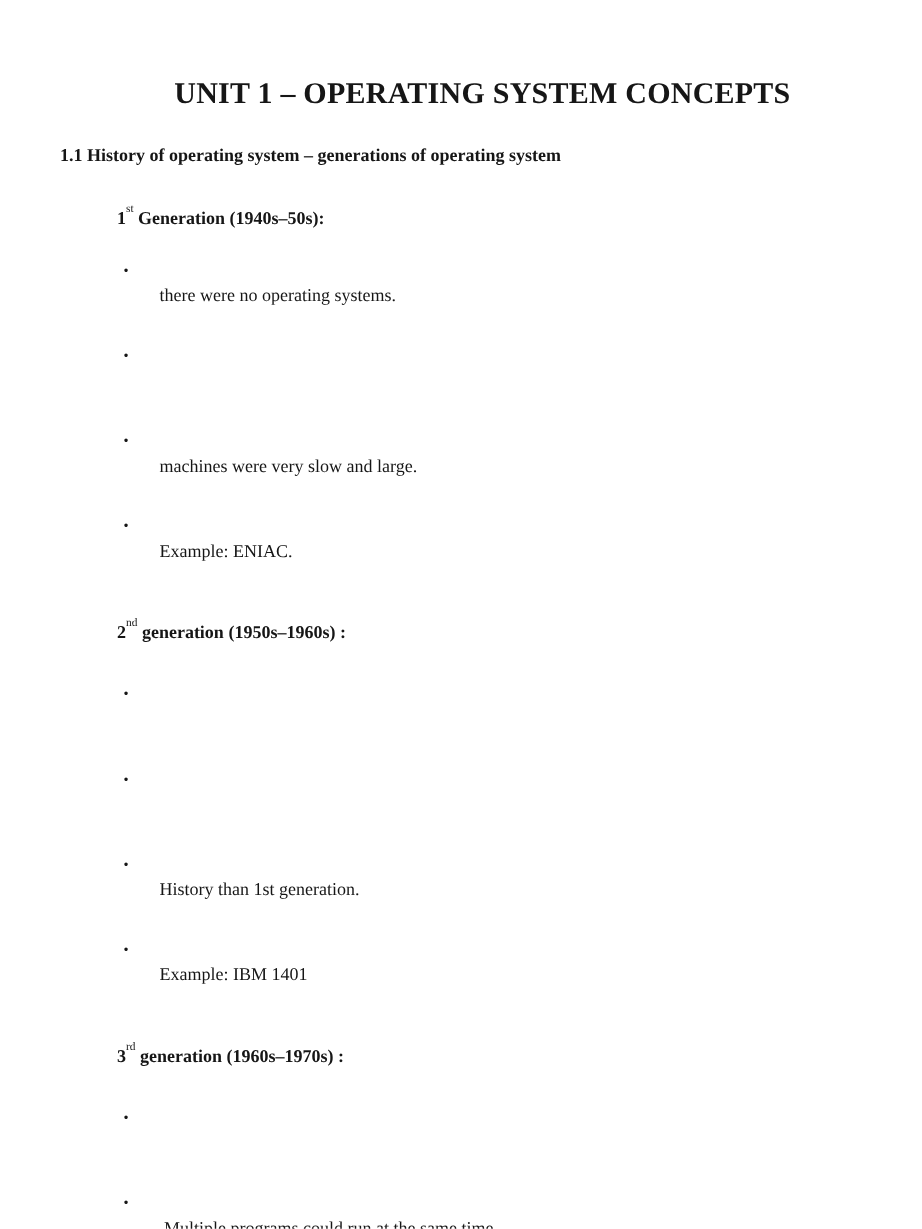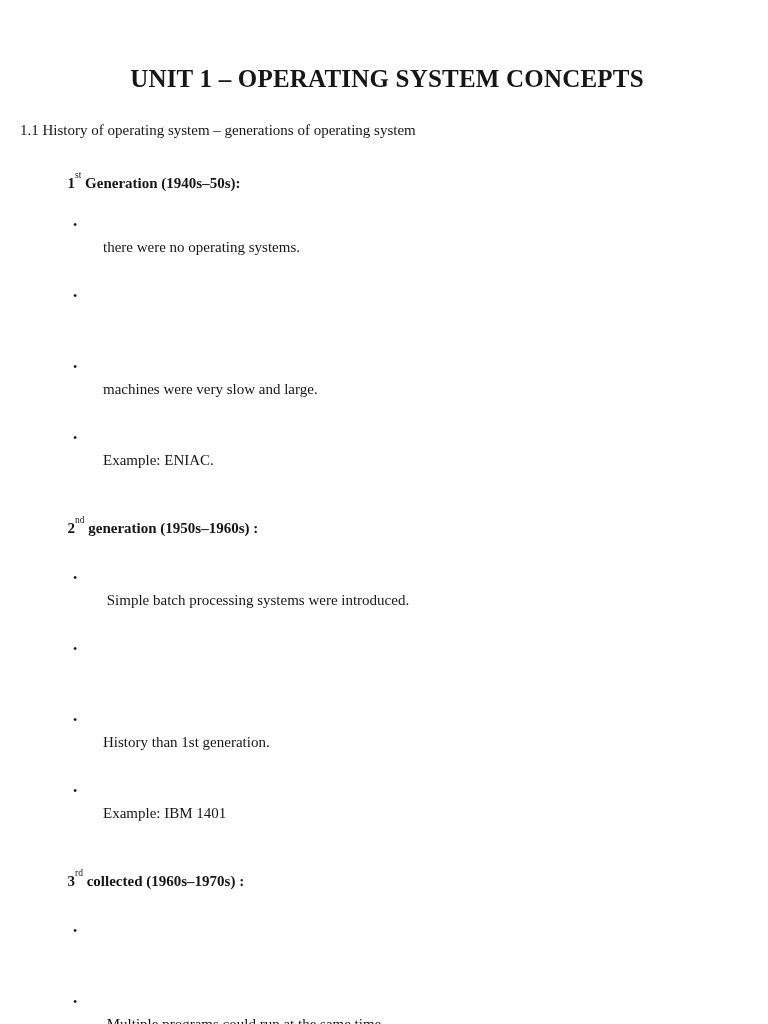--- a/index.html
+++ b/index.html
@@ -11,37 +11,37 @@
     width: 768px;
     height: 1024px;
     overflow: hidden;
     font-family: "Liberation Serif", "DejaVu Serif", serif;
     color: #161616;
   }
   .page {
     box-sizing: border-box;
     width: 768px;
     height: 1024px;
-    padding: 64px 72px 0 20px;
+    padding: 64px 72px 0 50px;
     background: #ffffff;
   }
   .doc-title {
     font-size: 25px;
     line-height: 30px;
     font-weight: bold;
     text-align: center;
     letter-spacing: 0.2px;
     margin: 0 -72px 0 -50px;
     padding-left: 36px;
     white-space: pre-wrap;
   }
   .section-heading {
     font-size: 15px;
     line-height: 19px;
-    font-weight: normal;
+    font-weight: bold;
     margin: 27px 0 13px 0;
     white-space: pre-wrap;
   }
   .generation { margin: 0; }
   .gen-heading {
     font-size: 15px;
     line-height: 20px;
     font-weight: bold;
     margin: 0 0 0 25px;
     white-space: pre-wrap;
@@ -111,40 +111,40 @@
   </li>
 </ul>
   </section>
 
   <section class="generation" data-name="generation-section">
     <div class="gen-heading" data-name="generation-heading">
       <span data-name="generation-number">2</span><sup class="ord" data-name="generation-ordinal">nd</sup><span data-name="generation-title-rest"> generation (1950s–1960s) :</span>
     </div>
     <ul class="bullets" data-name="bullet-list">
   <li data-name="list-item">
-    <span class="bullet-icon" data-name="bullet-icon">•</span><span data-name="bullet-text"> Simple batch processing systems were introduced.</span>
+    <span class="bullet-icon" data-name="bullet-icon">•</span>
   </li>
 
   <li data-name="list-item">
     <span class="bullet-icon" data-name="bullet-icon">•</span>
   </li>
 
   <li data-name="list-item">
     <span class="bullet-icon" data-name="bullet-icon">•</span><span data-name="bullet-text">History than 1st generation.</span>
   </li>
 
   <li data-name="list-item">
     <span class="bullet-icon" data-name="bullet-icon">•</span><span data-name="bullet-text">Example: IBM 1401</span>
   </li>
 </ul>
   </section>
 
   <section class="generation" data-name="generation-section">
     <div class="gen-heading" data-name="generation-heading">
-      <span data-name="generation-number">3</span><sup class="ord" data-name="generation-ordinal">rd</sup><span data-name="generation-title-rest"> collected (1960s–1970s) :</span>
+      <span data-name="generation-number">3</span><sup class="ord" data-name="generation-ordinal">rd</sup><span data-name="generation-title-rest"> generation (1960s–1970s) :</span>
     </div>
     <ul class="bullets" data-name="bullet-list">
   <li data-name="list-item">
     <span class="bullet-icon" data-name="bullet-icon">•</span>
   </li>
 
   <li data-name="list-item">
     <span class="bullet-icon" data-name="bullet-icon">•</span><span data-name="bullet-text"> Multiple programs could run at the same time</span>
   </li>
 

